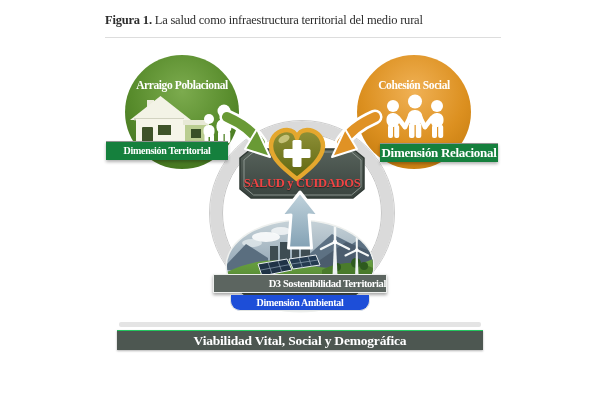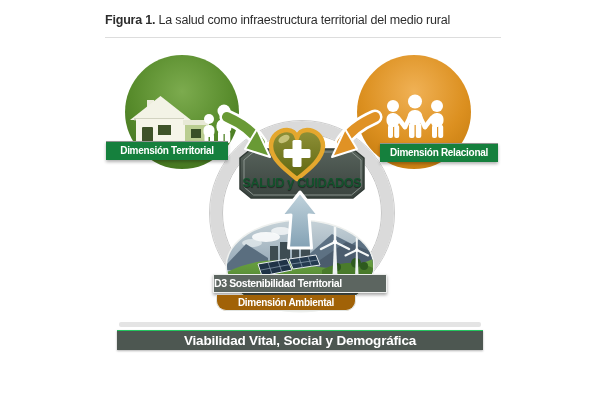--- a/index.html
+++ b/index.html
@@ -1,37 +1,37 @@
 <!DOCTYPE html>
 <html><head>
 <meta charset="utf-8">
 <style>
   html,body{margin:0;padding:0;background:#ffffff;}
   .stage{position:relative;width:586px;height:400px;background:#ffffff;overflow:hidden;
-         font-family:Liberation Sans, sans-serif;}
+         font-family:Liberation Serif, serif;}
   .abs{position:absolute;}
   .title{left:105px;top:13px;font-size:12.5px;color:#2d2d2d;letter-spacing:-0.2px;white-space:nowrap;}
   .title .b{font-weight:bold;}
   .divider{left:105px;top:37px;width:396px;height:1px;background:#dddddd;}
   .code{color:#ffffff;font-weight:bold;text-align:center;}
   .d1-code{left:122px;top:53px;width:120px;font-size:17px;}
   .d2-code{left:354px;top:53px;width:120px;font-size:17px;}
   .node-label{color:#ffffff;font-weight:bold;text-align:center;font-size:11.5px;letter-spacing:-0.4px;}
   .d1-label{left:112px;top:79px;width:140px;}
   .d2-label{left:344px;top:79px;width:140px;}
   .ribbon{background:#15803d;color:#ffffff;font-weight:bold;text-align:center;
           border-top:1px solid #8d948f;box-shadow:0 2px 3px rgba(0,0,0,0.30);box-sizing:border-box;}
   .d1-ribbon{left:106px;top:141px;width:122px;height:19px;font-size:10px;line-height:18px;letter-spacing:-0.3px;}
-  .d2-ribbon{left:380px;top:143px;width:118px;height:19px;font-size:10px;line-height:18px;letter-spacing:-0.3px;}
+  .d2-ribbon{left:380px;top:143px;width:118px;height:19px;font-size:13px;line-height:18px;letter-spacing:-0.3px;}
   .badge-label{left:240px;top:176px;width:124px;text-align:center;font-size:12.5px;font-weight:bold;
-               color:#14532d;letter-spacing:-0.3px;text-shadow:0 1px 1px rgba(0,0,0,0.5);}
+               color:#ef4444;letter-spacing:-0.3px;text-shadow:0 1px 1px rgba(0,0,0,0.5);}
   .d3-ribbon{left:213px;top:274px;width:174px;height:19px;background:#5c6560;border:1px solid #edefed;
-             color:#fff;font-weight:bold;text-align:left;font-size:10.5px;line-height:17px;
+             color:#fff;font-weight:bold;text-align:right;font-size:10.5px;line-height:17px;
              letter-spacing:-0.4px;box-sizing:border-box;box-shadow:0 2px 3px rgba(0,0,0,0.35);}
-  .ambiental{left:216px;top:295px;width:140px;height:16px;background:#a16207;border:1px solid #e2e5e2;
+  .ambiental{left:230px;top:295px;width:140px;height:16px;background:#1d4ed8;border:1px solid #e2e5e2;
              border-top:none;border-radius:0 0 10px 10px;color:#fff;font-weight:bold;text-align:center;
              font-size:10px;line-height:15px;letter-spacing:-0.3px;box-sizing:border-box;}
   .shadowbar{left:119px;top:322px;width:362px;height:5px;background:#e4e4e4;border-radius:2px;}
   .banner{left:117px;top:330px;width:366px;height:20px;background:#4d5751;border-top:1px solid #22c55e;
           color:#ffffff;font-weight:bold;text-align:center;font-size:13.5px;line-height:19px;
           letter-spacing:-0.2px;box-shadow:0 1px 2px rgba(0,0,0,0.3);box-sizing:border-box;}
   svg{position:absolute;left:0;top:0;}
 </style>
 </head>
 <body>
@@ -205,22 +205,24 @@
     <g>
       <polygon points="300,192 319,216 309,215 311.5,248 288.5,248 291,215 281,216" fill="url(#gradBlueArrow)" stroke="#ffffff" stroke-width="3" stroke-linejoin="round"></polygon>
     </g>
   </svg>
 
   <div class="abs title">
     <span class="b">Figura 1.</span><span> La salud como infraestructura territorial del medio rural</span>
   </div>
   <div class="abs divider"></div>
 
+  <div class="abs node-label d1-label">Arraigo Poblacional</div>
   <div class="abs ribbon d1-ribbon">Dimensión Territorial</div>
 
+  <div class="abs node-label d2-label">Cohesión Social</div>
   <div class="abs ribbon d2-ribbon">Dimensión Relacional</div>
 
   <div class="abs badge-label">SALUD y CUIDADOS</div>
 
   <div class="abs d3-ribbon">D3 Sostenibilidad Territorial</div>
   <div class="abs ambiental">Dimensión Ambiental</div>
 
   <div class="abs shadowbar"></div>
   <div class="abs banner">Viabilidad Vital, Social y Demográfica</div>
 </div>

